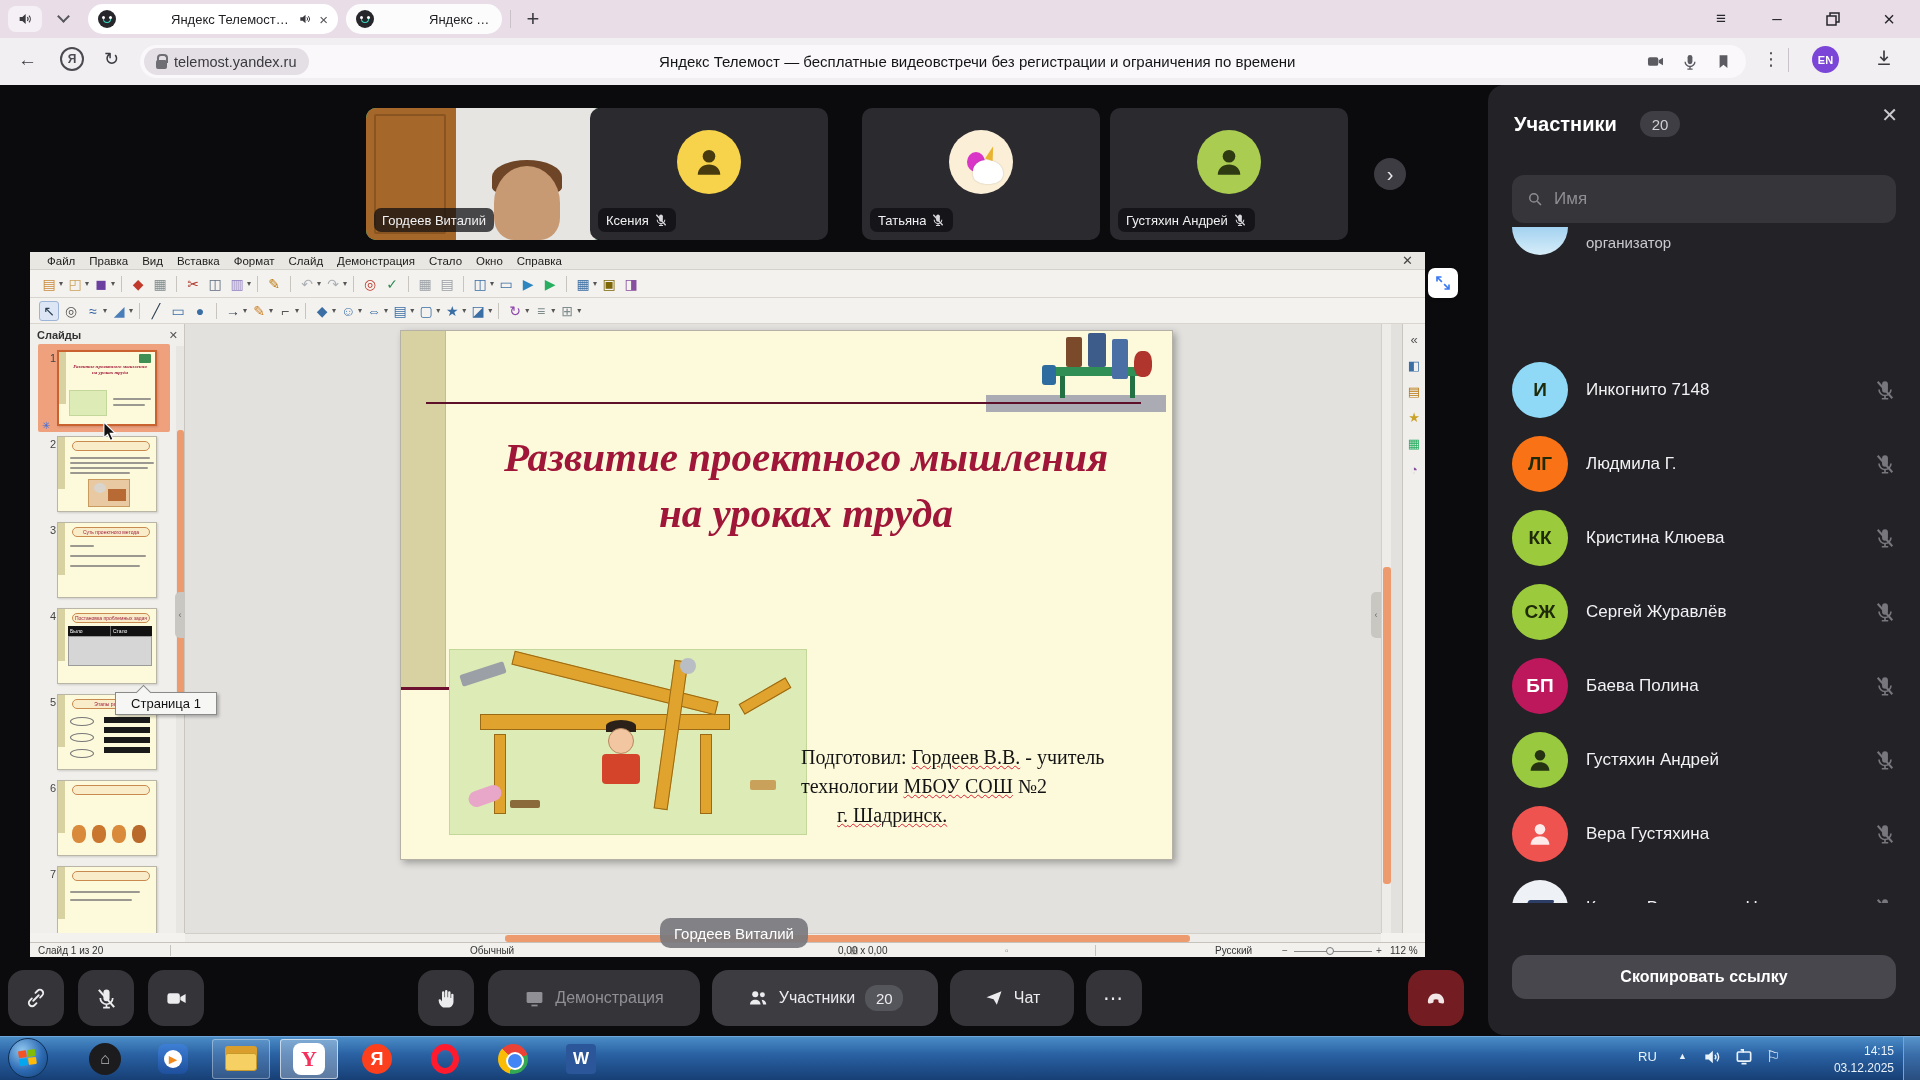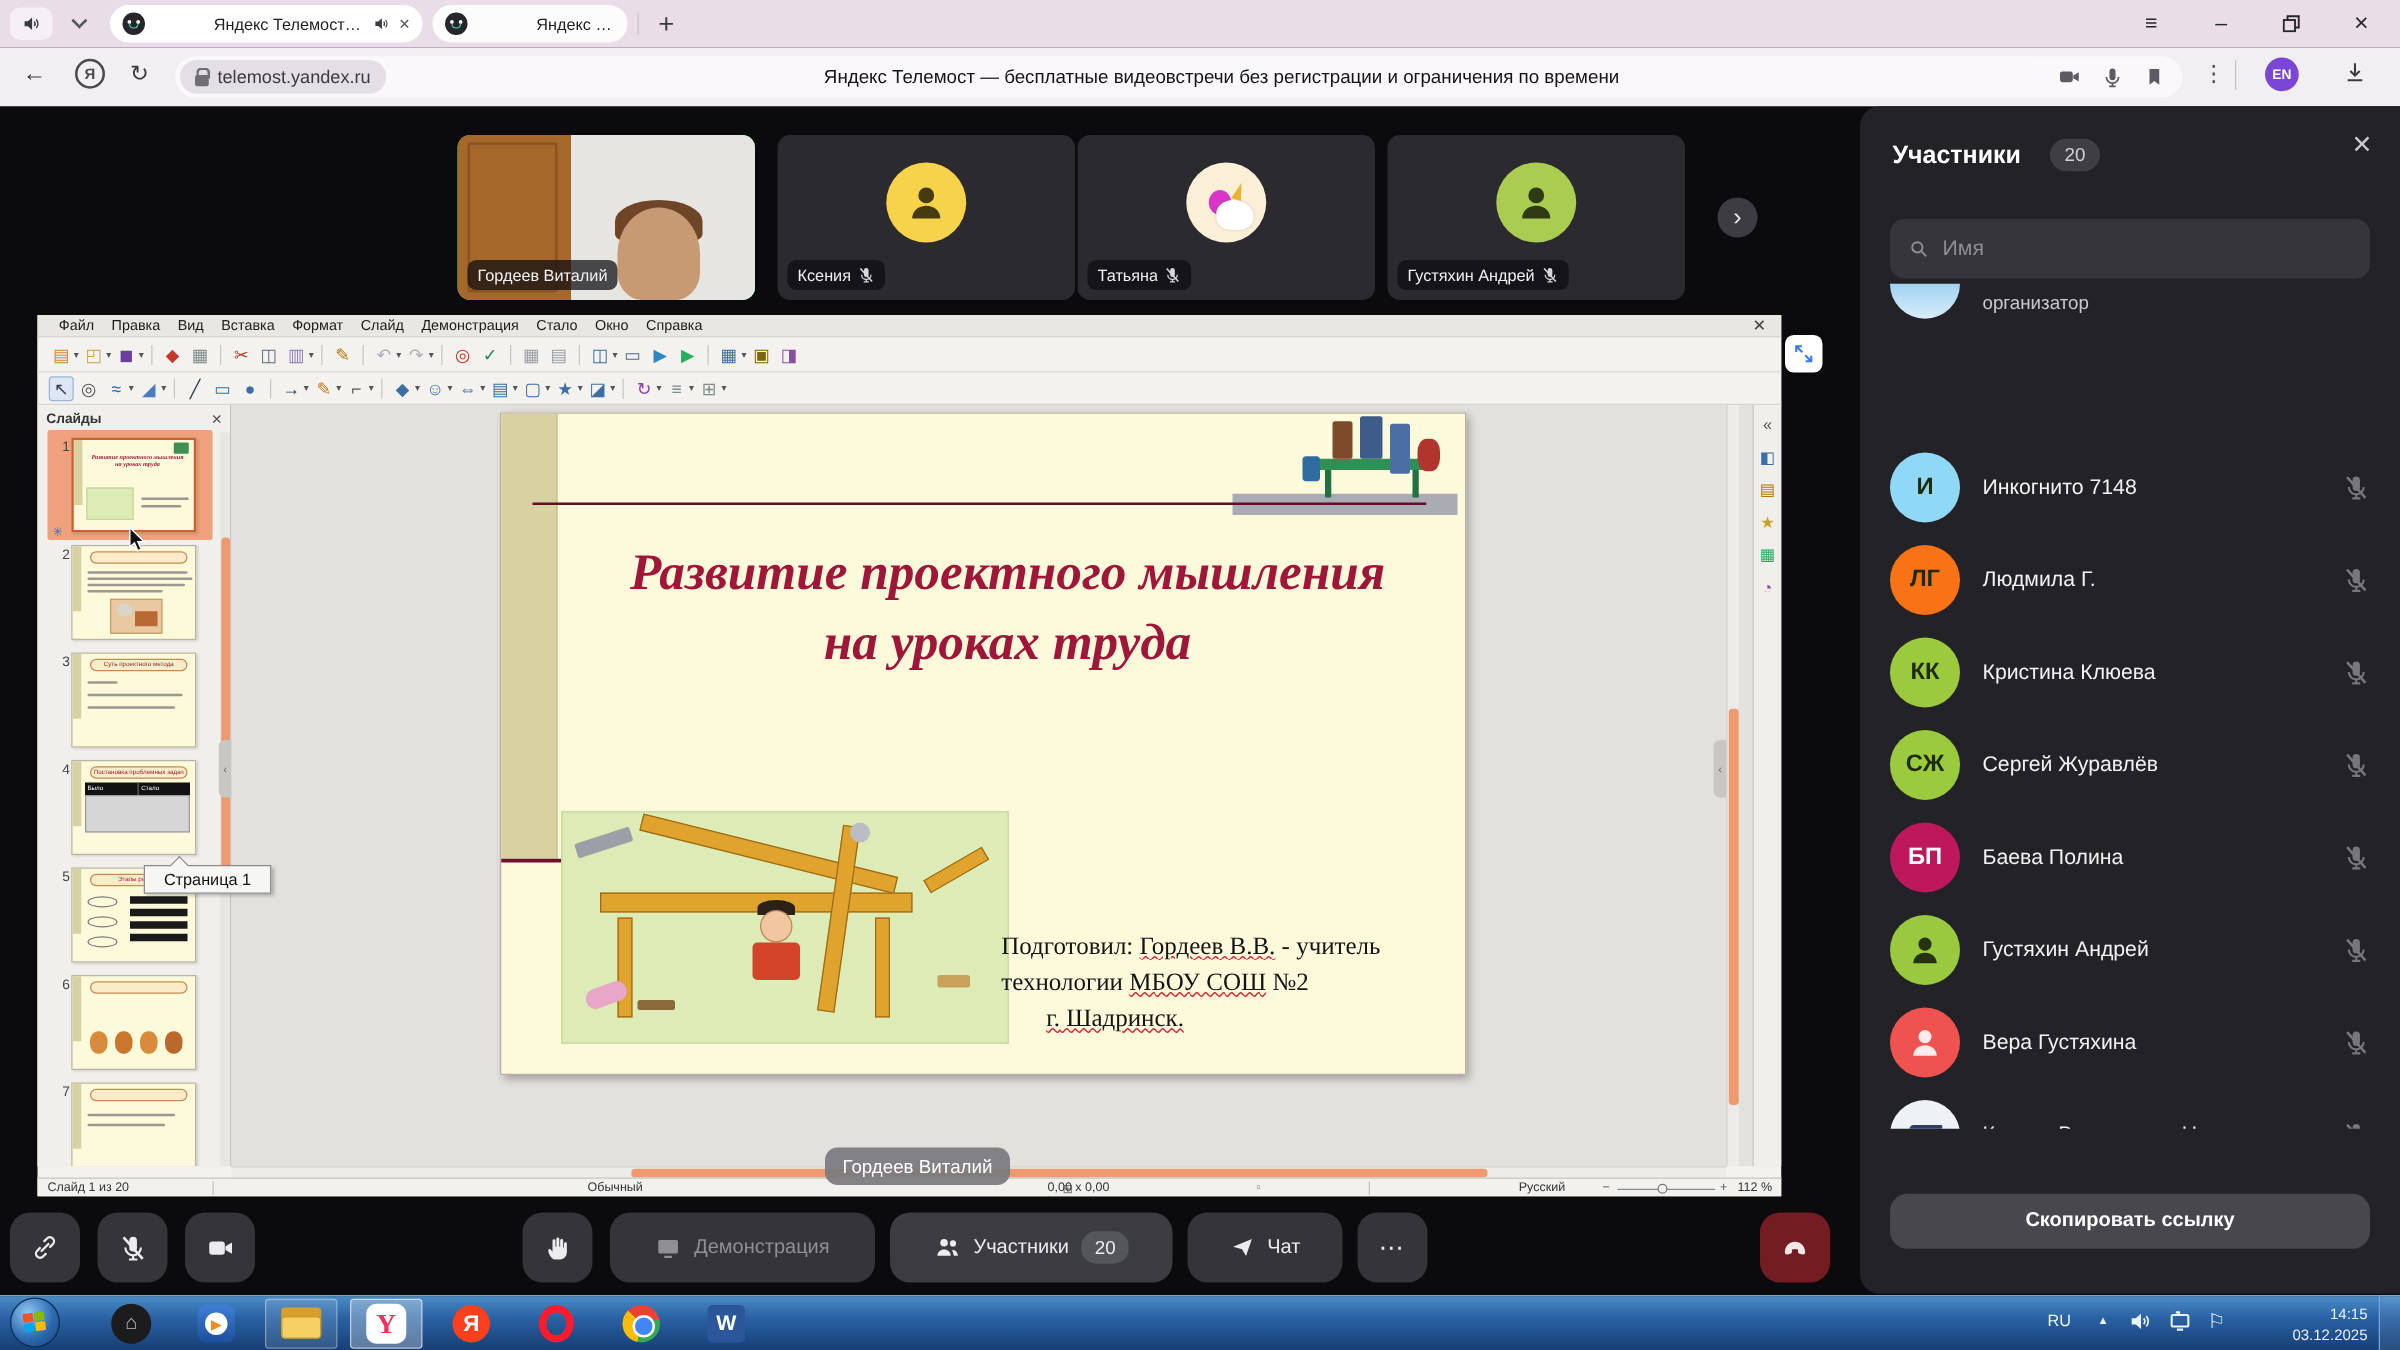--- a/index.html
+++ b/index.html
@@ -321,21 +321,21 @@
   <div class="abs tile speaking" style="left:366px">
     <div class="ph2">
       <div class="door"></div>
         <div class="hair2"></div>
         <div class="head"></div>
     </div>
     <div class="label">
         <span class="nm">Гордеев Виталий</span>
       </div>
   </div>
-  <div class="abs tile" style="left:622px">
+  <div class="abs tile" style="left:590px">
     <div class="avatar-big" style="background: rgb(246, 211, 74);">
       <svg class="ic" width="36" height="36" style="color:#473A0F">
           <use href="#i-person"></use>
         </svg>
     </div>
     <div class="label">
         <span class="nm">Ксения</span>
       <svg class="ic" width="14" height="14" style="color:#D8D8DC">
           <use href="#i-micoff"></use>
         </svg>

